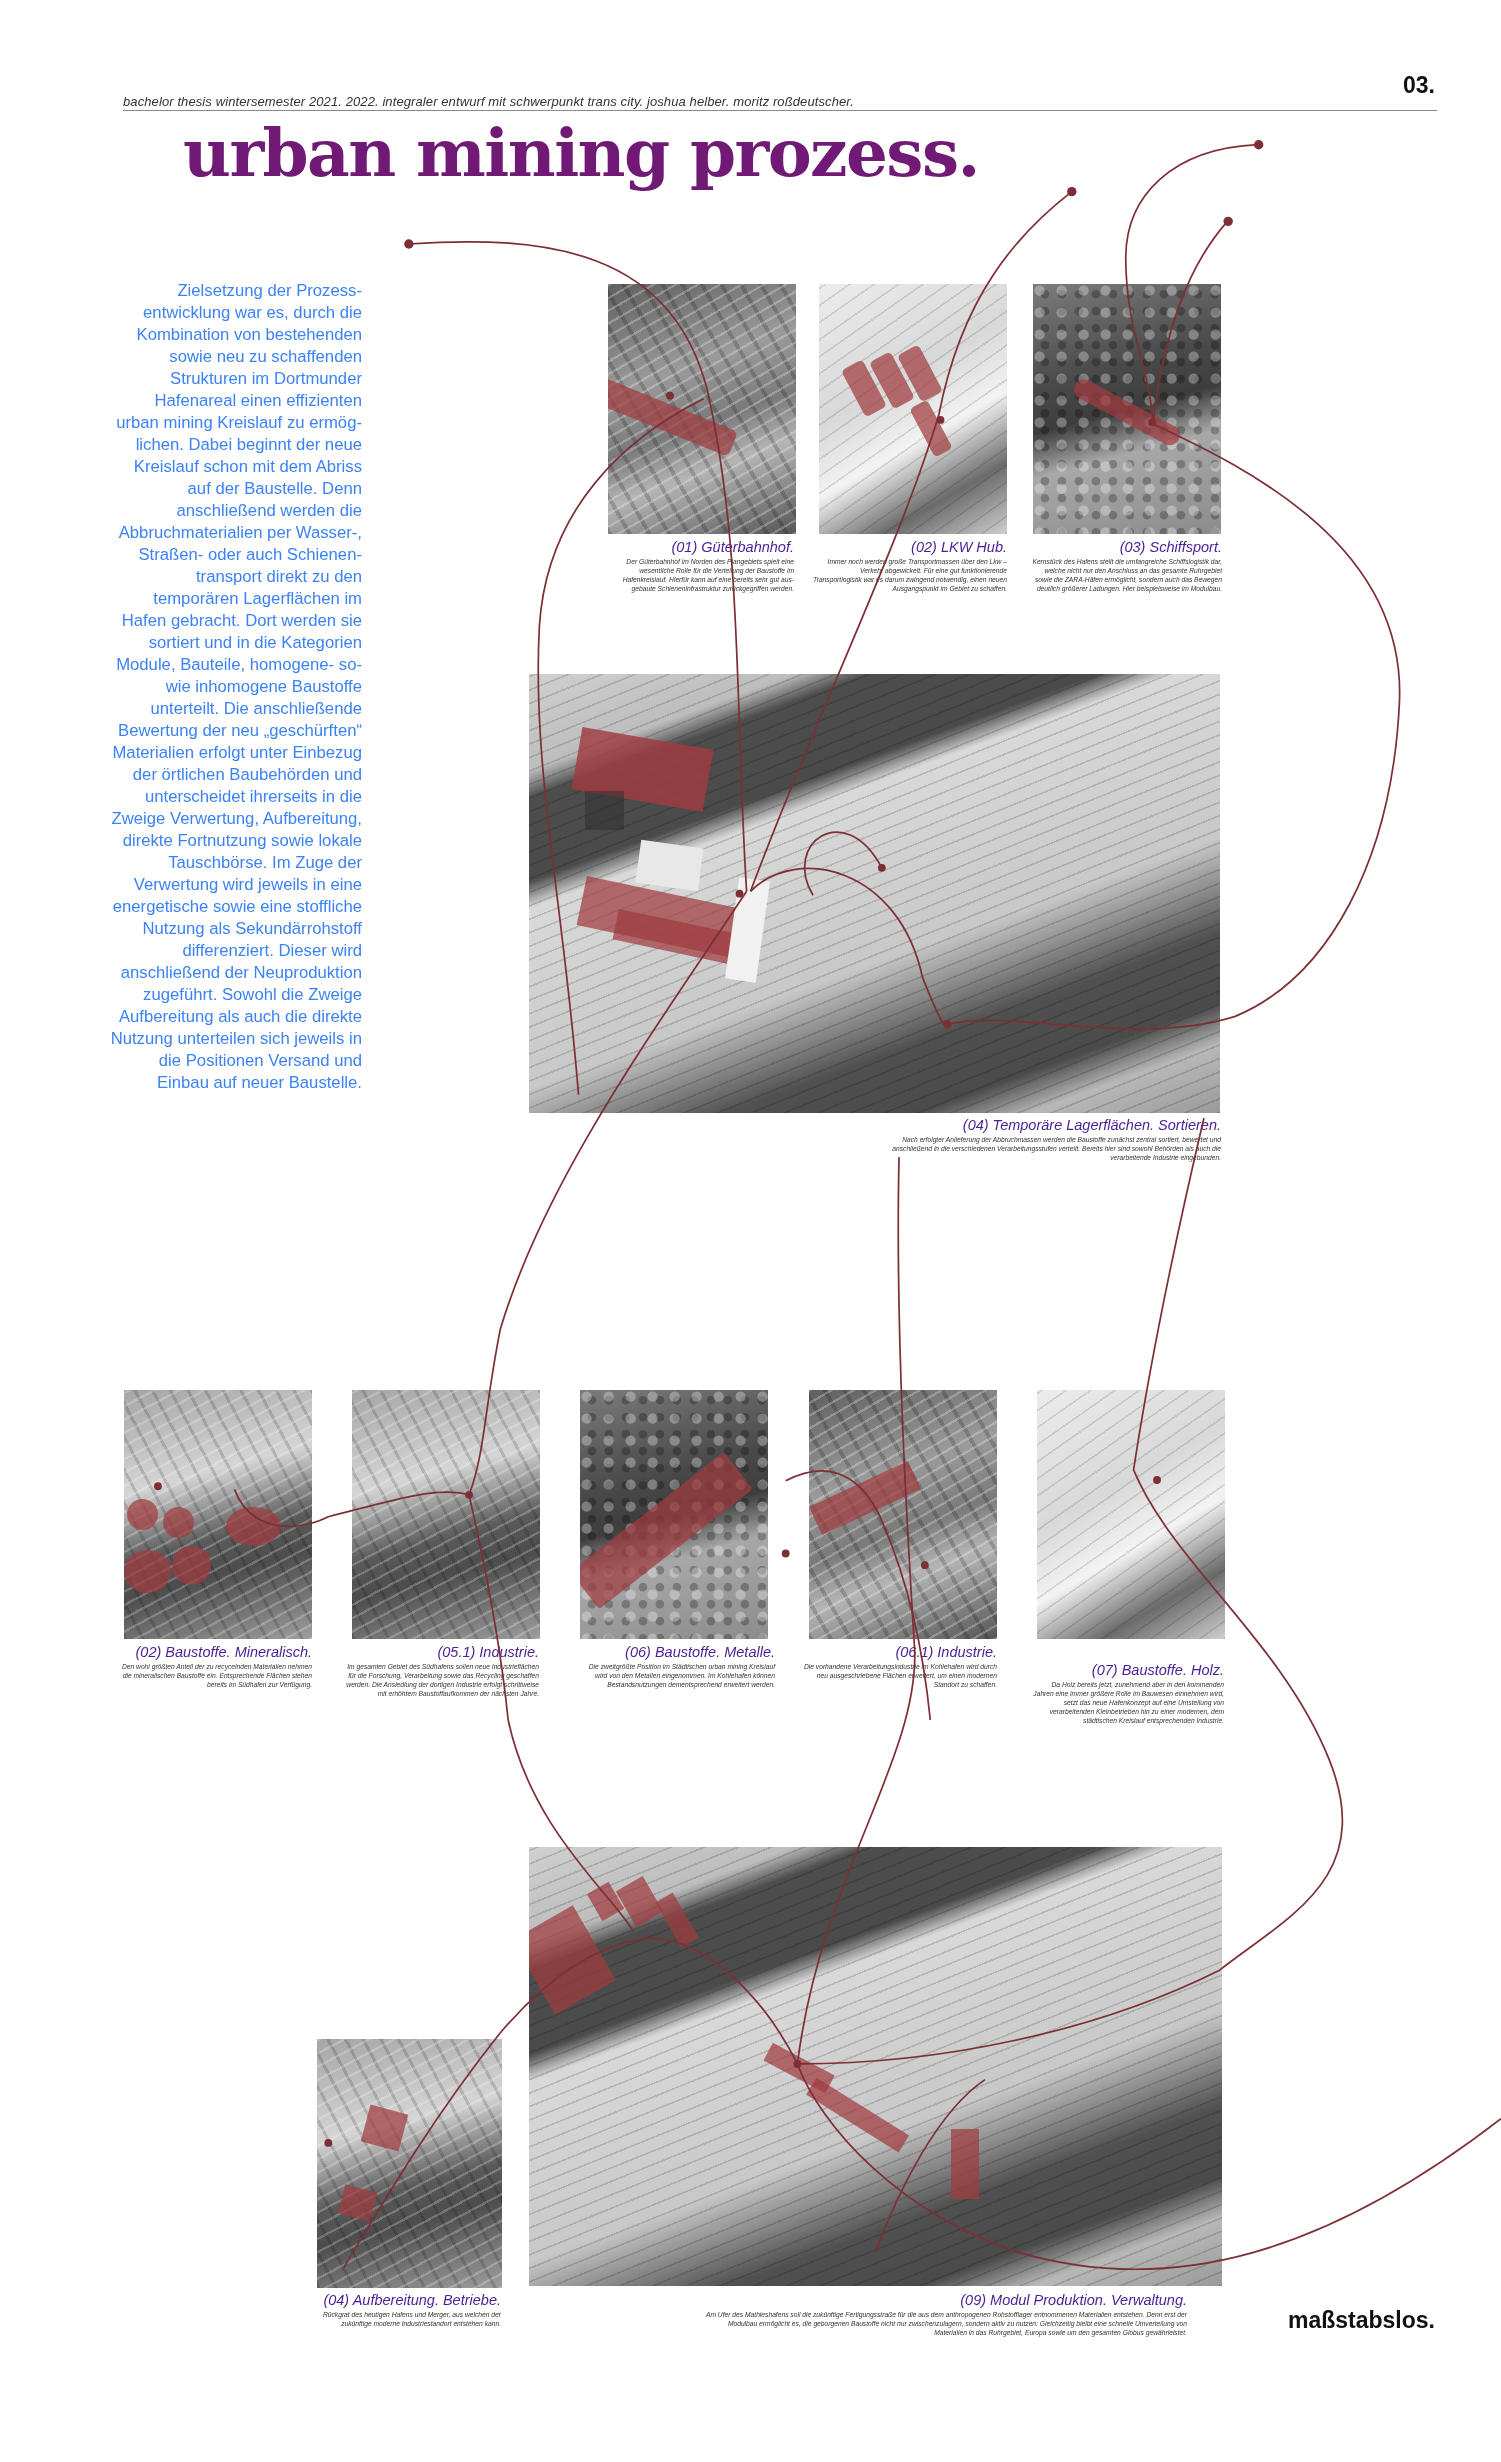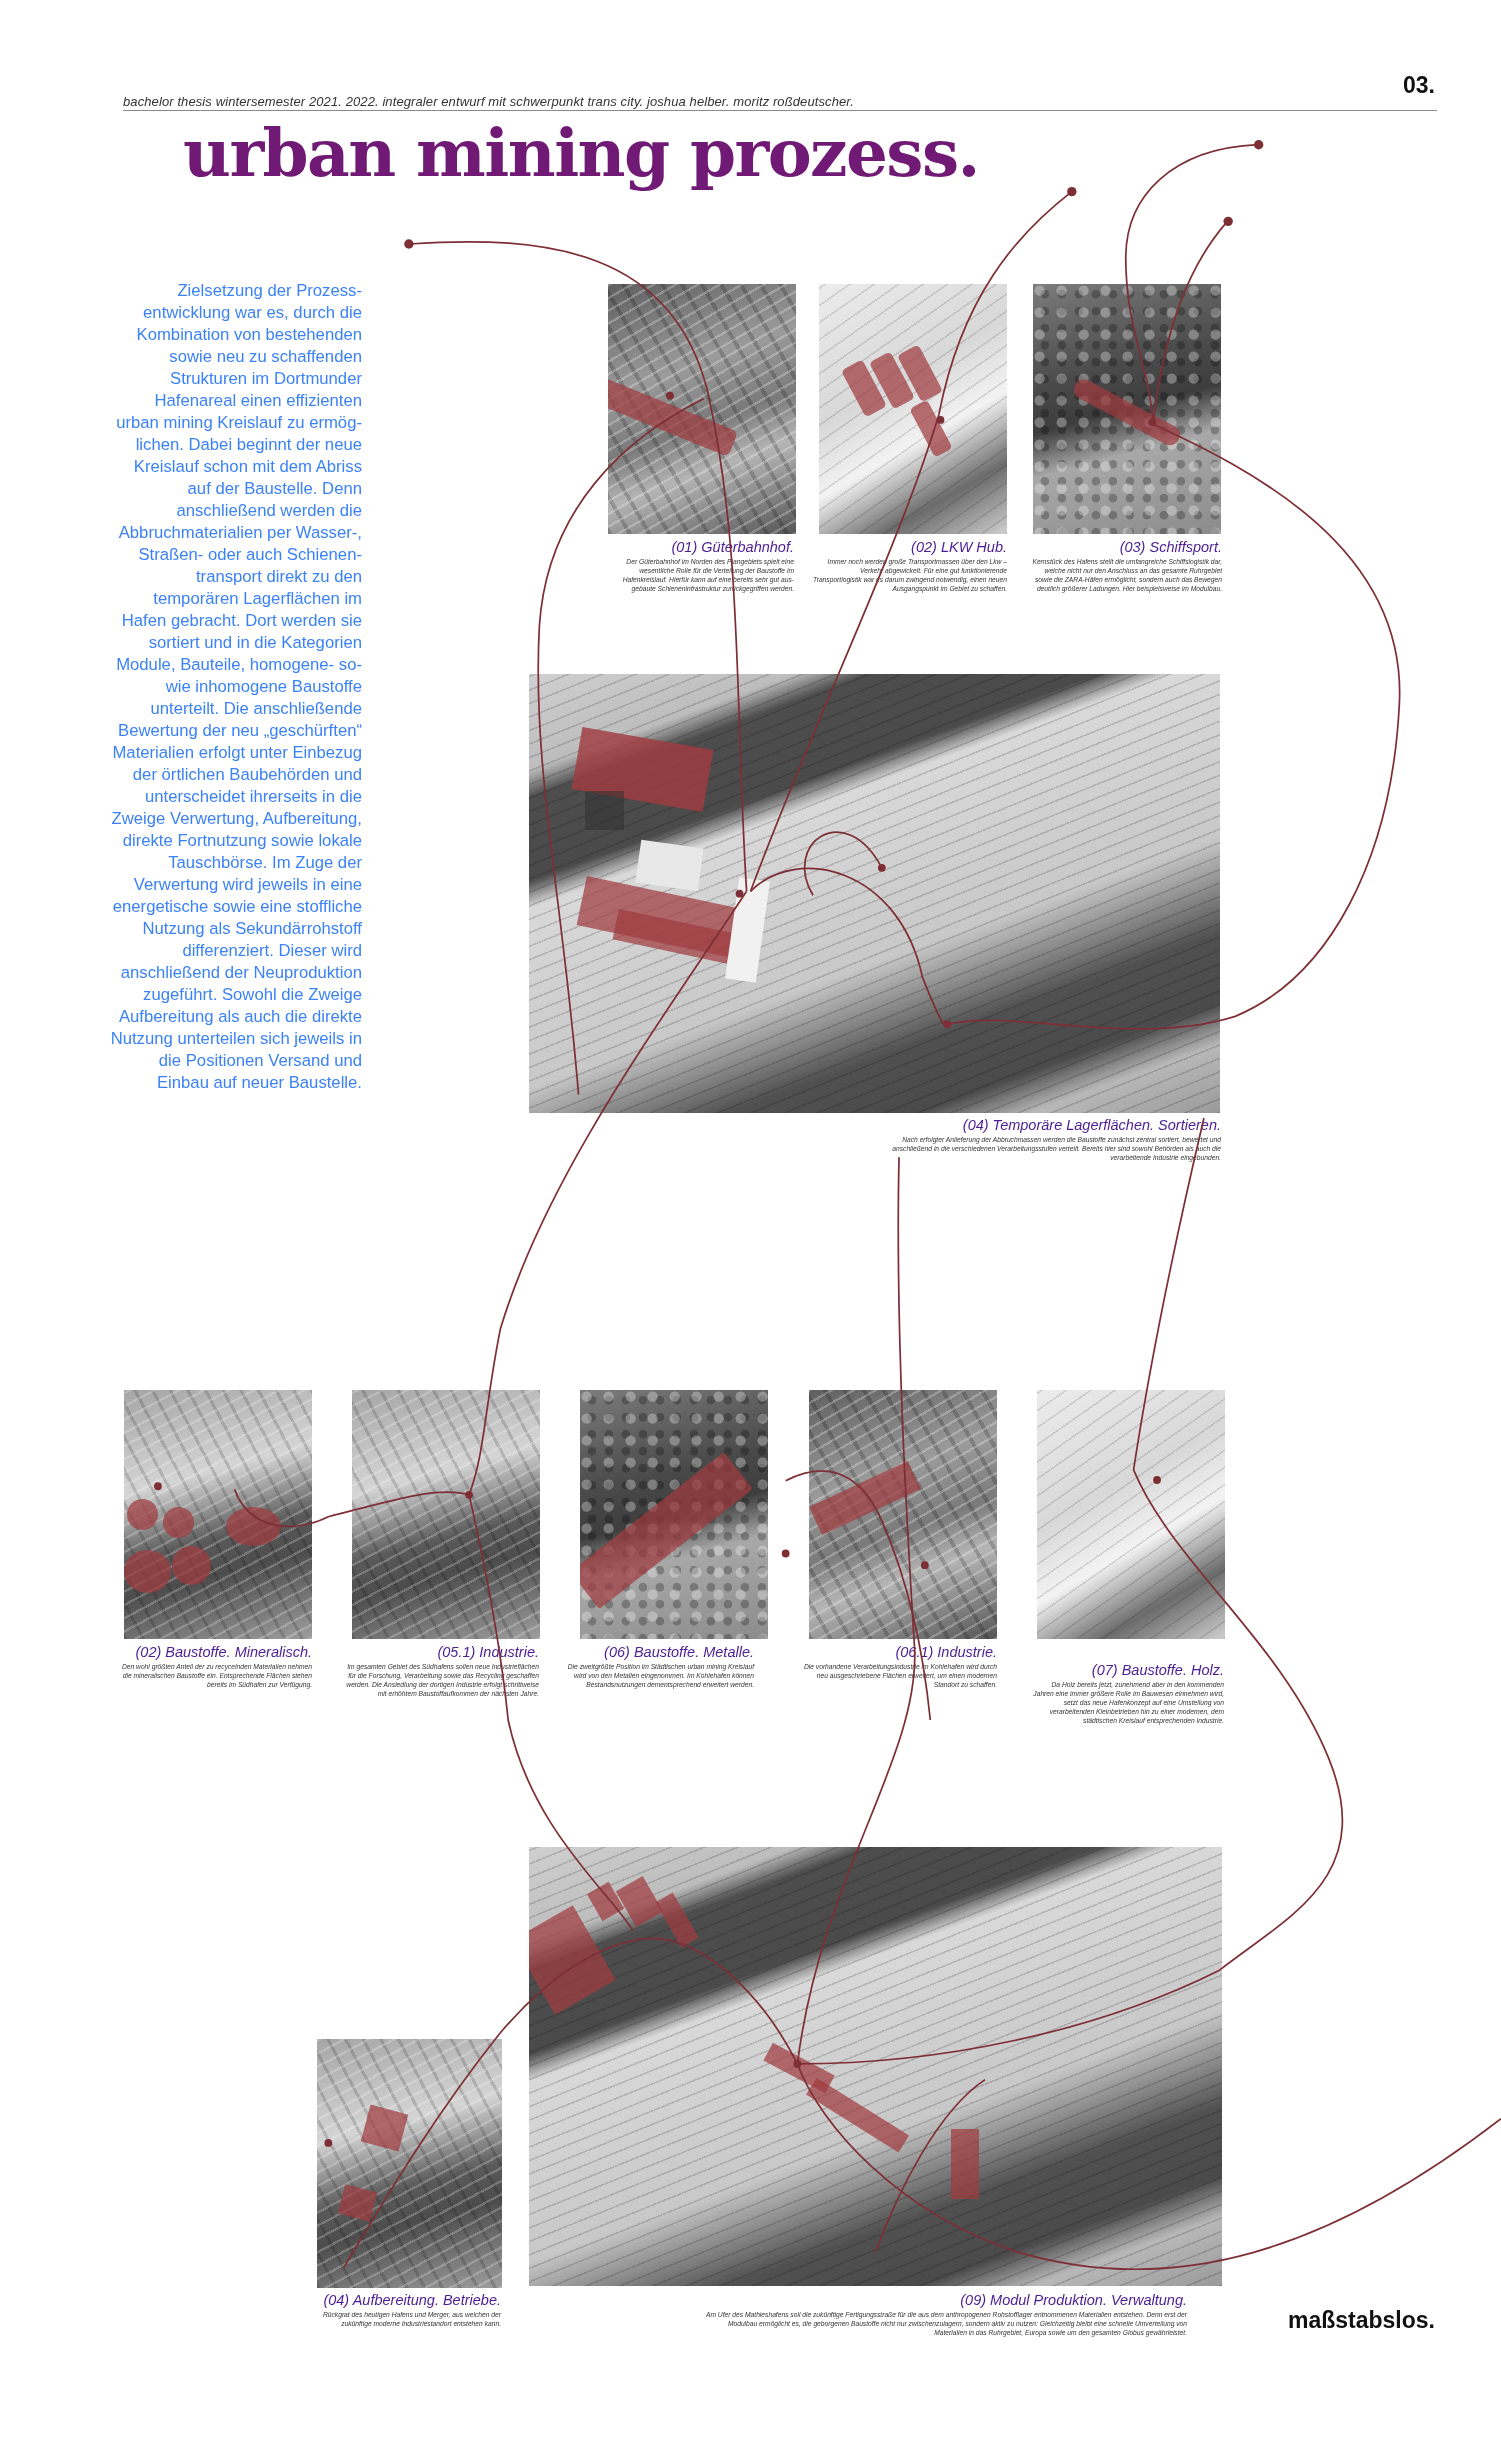--- a/index.html
+++ b/index.html
@@ -122,21 +122,21 @@
 </div>
 
 <div class="caption" style="left:117px; top:1645px; width:195px;">
   <span class="cap-title">(02) Baustoffe. Mineralisch.</span>
   <span class="cap-text">Den wohl größten Anteil der zu recycelnden Materialien nehmen die mineralischen Baustoffe ein. Entsprechende Flächen stehen bereits im Südhafen zur Verfügung.</span>
 </div>
 <div class="caption" style="left:344px; top:1645px; width:195px;">
   <span class="cap-title">(05.1) Industrie.</span>
   <span class="cap-text">Im gesamten Gebiet des Südhafens sollen neue Indus­trieflächen für die Forschung, Verarbeitung sowie das Recycling geschaffen werden. Die Ansiedlung der dorti­gen Industrie erfolgt schrittweise mit erhöhtem Baustoff­aufkommen der nächsten Jahre.</span>
 </div>
-<div class="caption" style="left:562px; top:1645px; width:192px;">
+<div class="caption" style="left:583px; top:1645px; width:192px;">
   <span class="cap-title">(06) Baustoffe. Metalle.</span>
   <span class="cap-text">Die zweitgrößte Position im Städtischen urban mining Kreislauf wird von den Metallen eingenommen. Im Kohle­hafen können Bestandsnutzungen dementsprechend erweitert werden.</span>
 </div>
 <div class="caption" style="left:802px; top:1645px; width:195px;">
   <span class="cap-title">(06.1) Industrie.</span>
   <span class="cap-text">Die vorhandene Verarbeitungsindustrie im Kohlehafen wird durch neu ausgeschriebene Flächen erweitert, um einen modernen Standort zu schaffen.</span>
 </div>
 <div class="caption" style="left:1032px; top:1645px; width:192px;margin-top:18px;">
   <span class="cap-title">(07) Baustoffe. Holz.</span>
   <span class="cap-text">Da Holz bereits jetzt, zunehmend aber in den kommen­den Jahren eine immer größere Rolle im Bauwesen einnehmen wird, setzt das neue Hafenkonzept auf eine Umstellung von verarbeitenden Kleinbetrieben hin zu einer modernen, dem städtischen Kreislauf entsprechen­den Industrie.</span>

